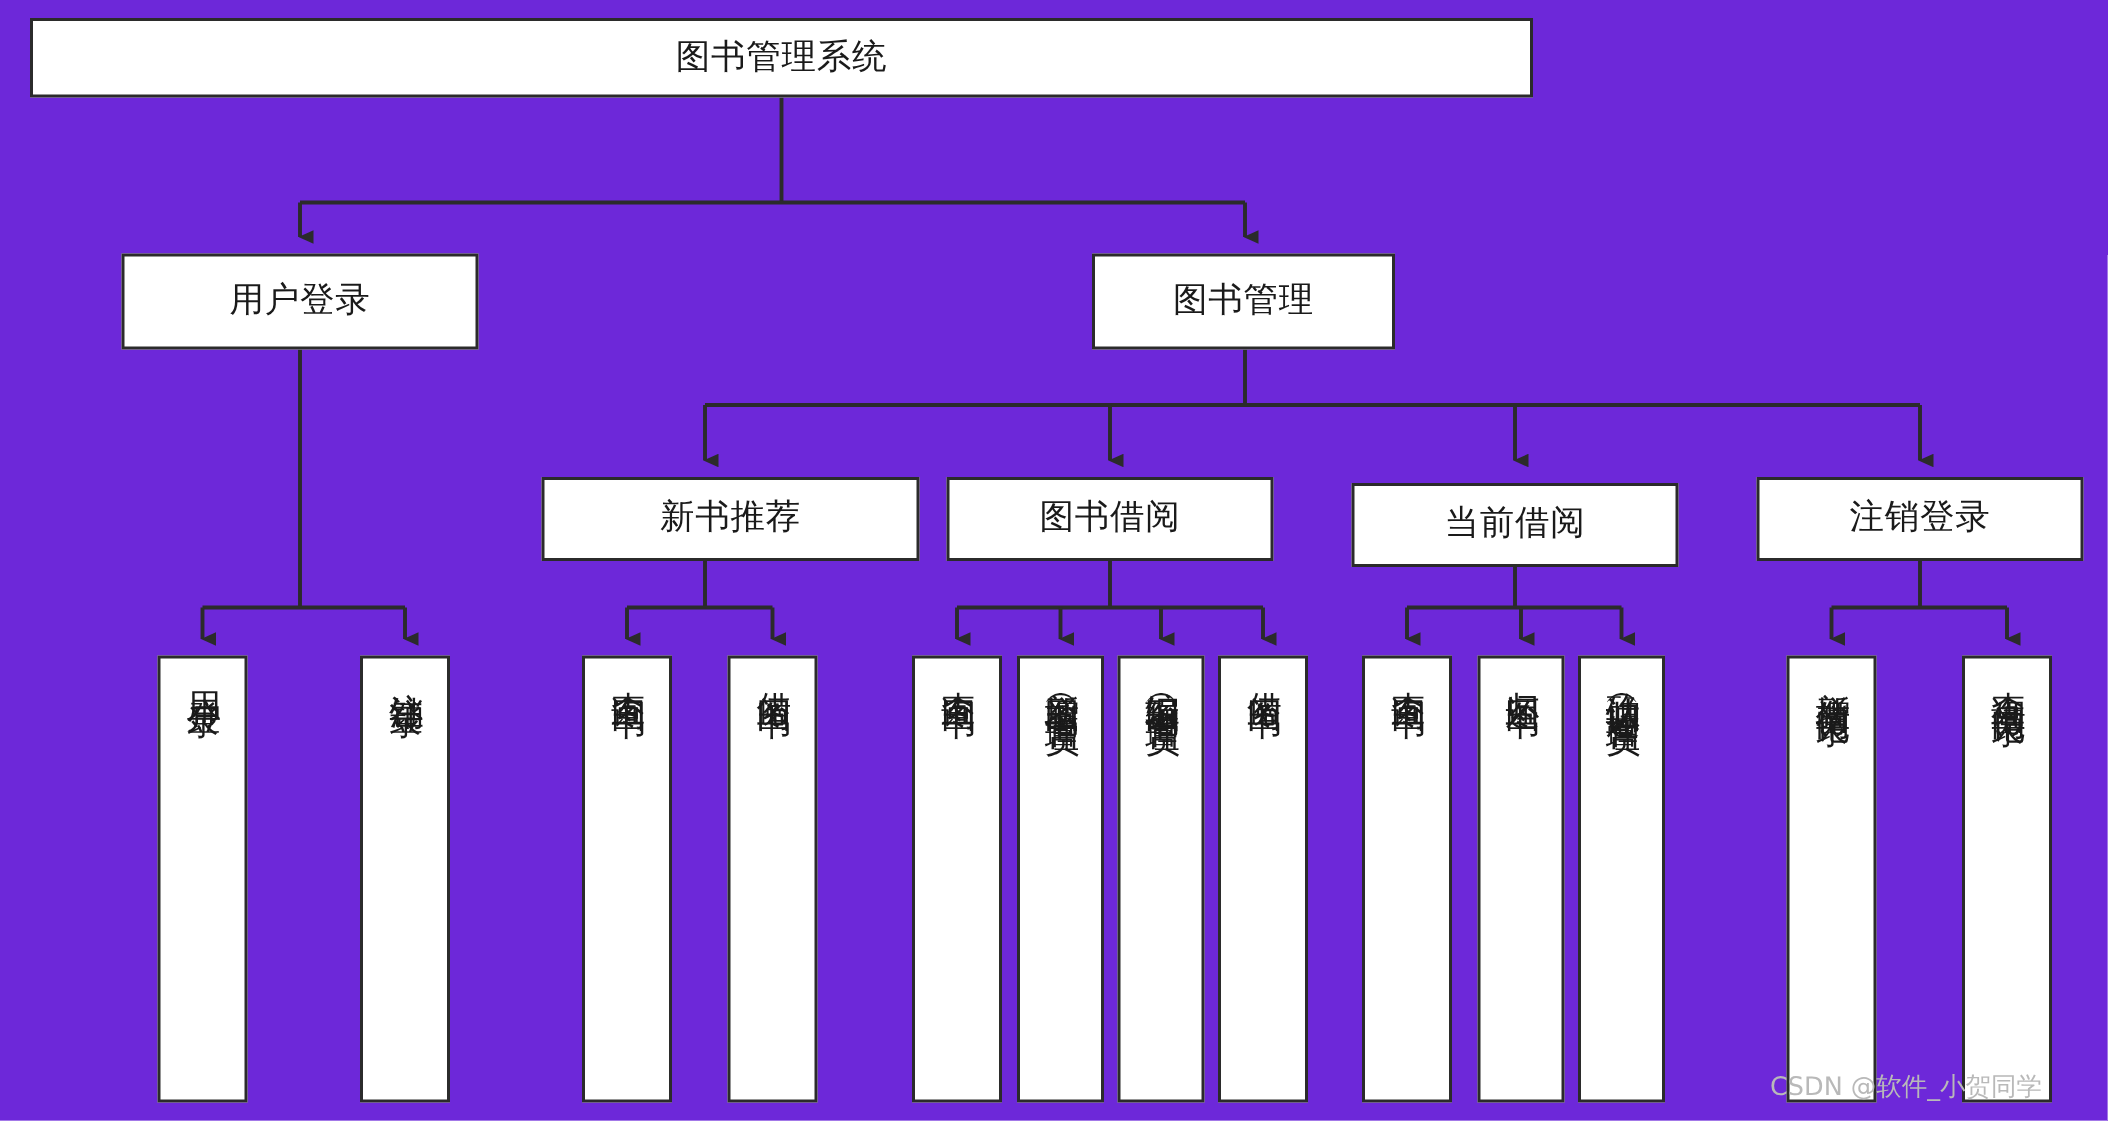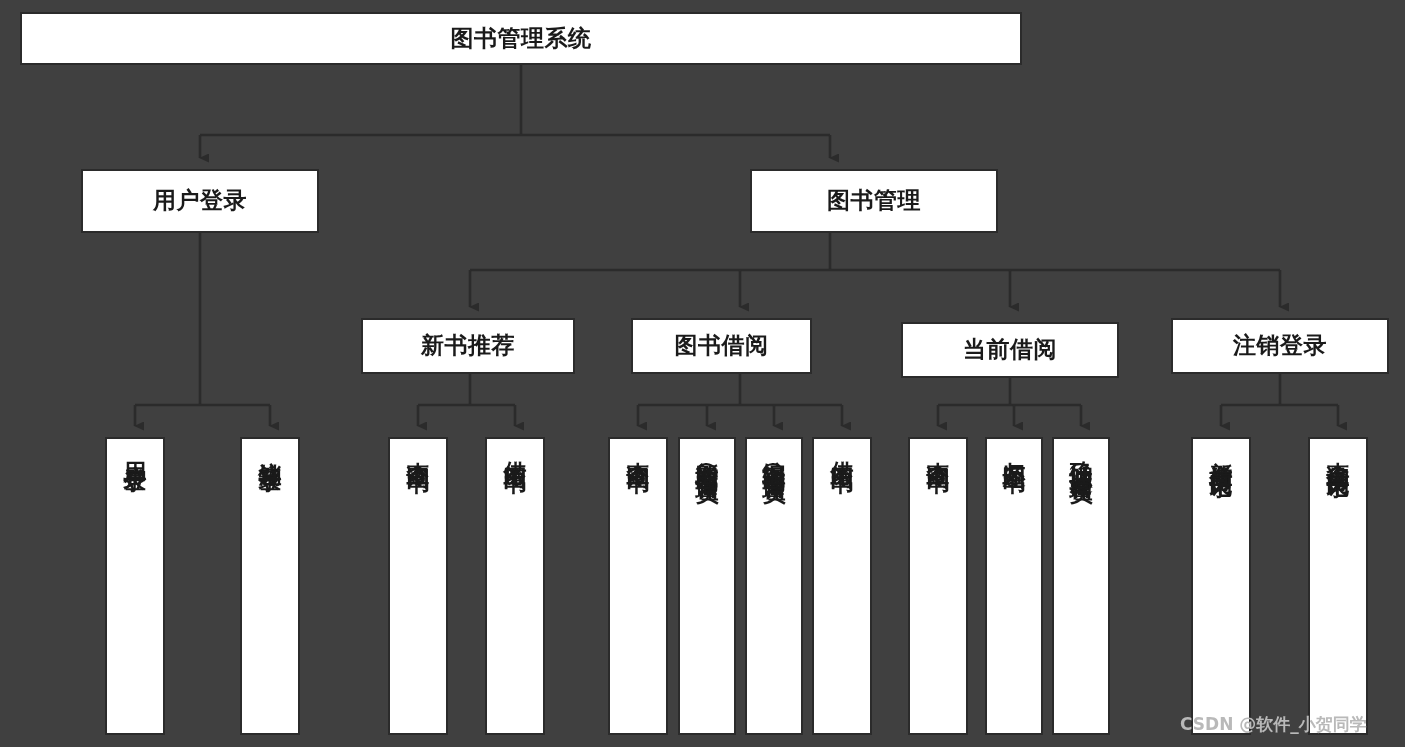--- a/index.html
+++ b/index.html
@@ -10,22 +10,21 @@
   body {
     width: 1405px;
     height: 747px;
     font-family: "DejaVu Sans", "Liberation Sans", sans-serif;
     overflow: hidden;
   }
   #canvas {
     position: relative;
     width: 1405px;
     height: 747px;
-    background: #404040;
-    font-weight: bold;
+    background: #6d28d9;
   }
   svg.edges {
     position: absolute;
     top: 0;
     left: 0;
     width: 1405px;
     height: 747px;
     overflow: visible;
   }
   .node {
@@ -120,27 +119,27 @@
       </g>
   </svg>
 
   <div id="node-layer">
       <div class="node h root" style="left: 20px; top: 12px; width: 1002px; height: 53px;">
         <div class="node-label">图书管理系统</div>
       </div>
       <div class="node h" style="left: 81px; top: 169px; width: 238px; height: 64px;">
         <div class="node-label">用户登录</div>
       </div>
-      <div class="node h" style="left: 750px; top: 169px; width: 248px; height: 64px;">
+      <div class="node h" style="left: 728px; top: 169px; width: 202px; height: 64px;">
         <div class="node-label">图书管理</div>
       </div>
-      <div class="node h" style="left: 361px; top: 318px; width: 214px; height: 56px;">
+      <div class="node h" style="left: 361px; top: 318px; width: 252px; height: 56px;">
         <div class="node-label">新书推荐</div>
       </div>
-      <div class="node h" style="left: 631px; top: 318px; width: 181px; height: 56px;">
+      <div class="node h" style="left: 631px; top: 318px; width: 218px; height: 56px;">
         <div class="node-label">图书借阅</div>
       </div>
       <div class="node h" style="left: 901px; top: 322px; width: 218px; height: 56px;">
         <div class="node-label">当前借阅</div>
       </div>
       <div class="node h" style="left: 1171px; top: 318px; width: 218px; height: 56px;">
         <div class="node-label">注销登录</div>
       </div>
       <div class="node v" style="left: 105px; top: 437px; width: 60px; height: 298px;">
         <div class="node-label">用户登录</div>

